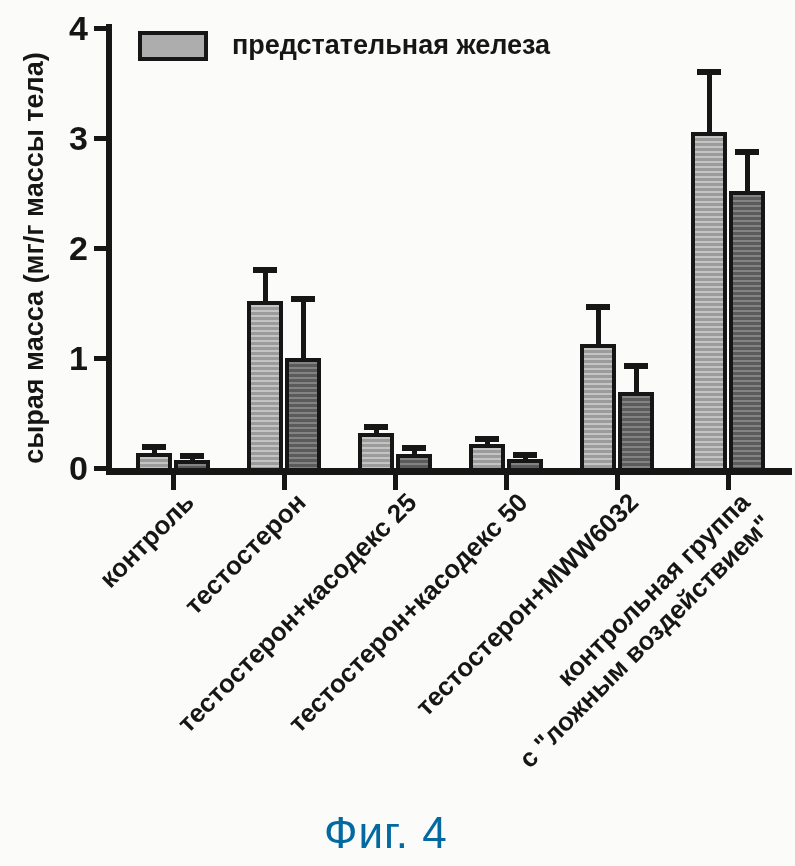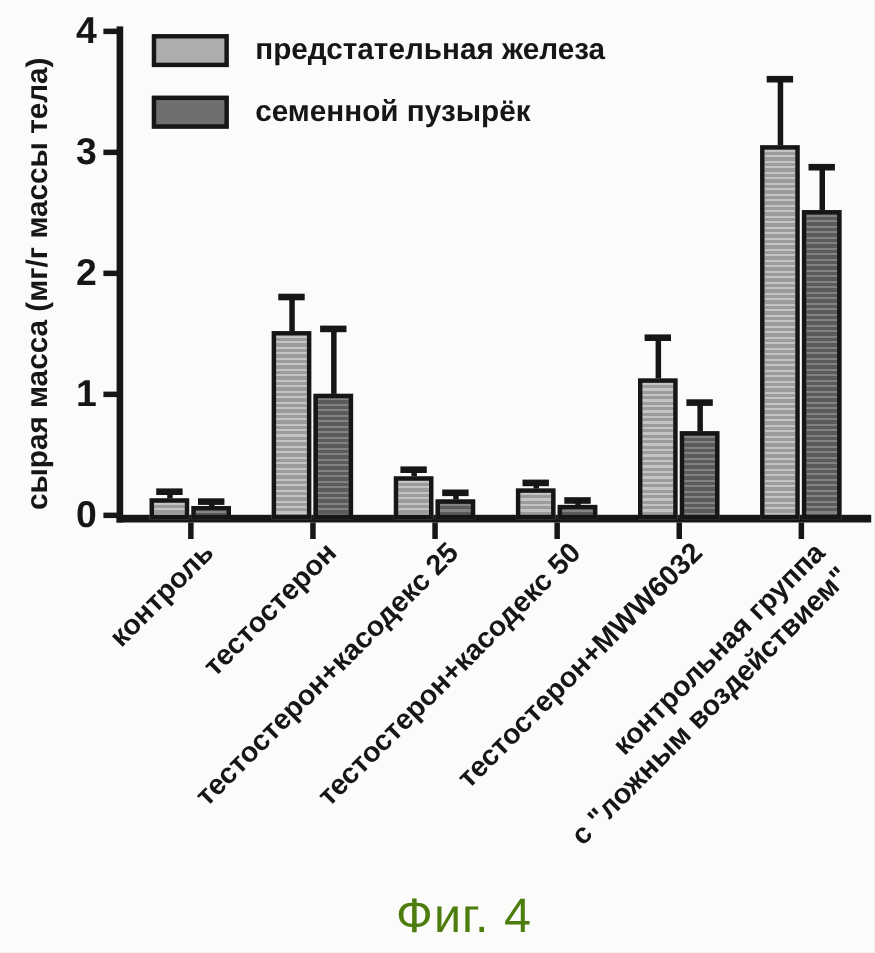--- a/index.html
+++ b/index.html
@@ -47,22 +47,22 @@
     font-size:27px;font-weight:bold;color:#161616;
   }
   .legend{position:absolute;left:138px;top:30px;}
   .legend-row{display:flex;align-items:center;margin-bottom:25px;}
   .swatch{
     display:inline-block;width:62px;height:22px;
     border:4px solid #161616;margin-right:24px;
   }
   .legend-label{font-size:27px;font-weight:bold;white-space:nowrap;text-align:right;}
   .caption{
-    position:absolute;left:360px;top:808px;
-    font-size:44px;font-weight:400;color:#4d7c0f;
+    position:absolute;left:324px;top:808px;
+    font-size:44px;font-weight:400;color:#0369a1;
     letter-spacing:1px;
   }
 </style>
 </head>
 <body>
 
 <div class="page">
   <div class="plot" id="plot">
 
   <div class="axis" style="left: 106px; top: 24px; width: 6px; height: 451px;"></div>
@@ -140,20 +140,16 @@
       </div>
     </div>
 
   <div class="ylabel">сырая масса (мг/г массы тела)</div>
 
   <div class="legend">
     <div class="legend-row">
       <span class="swatch" id="swatch-0" style="background-color: rgb(173, 173, 173);"></span>
       <span class="legend-label">предстательная железа</span>
     </div>
-    <div class="legend-row">
-      <span class="swatch" id="swatch-1" style="background-color: rgb(111, 111, 111);"></span>
-      <span class="legend-label">семенной пузырёк</span>
-    </div>
   </div>
 
   <div class="caption">Фиг. 4</div>
 </div>
 
 </body></html>

